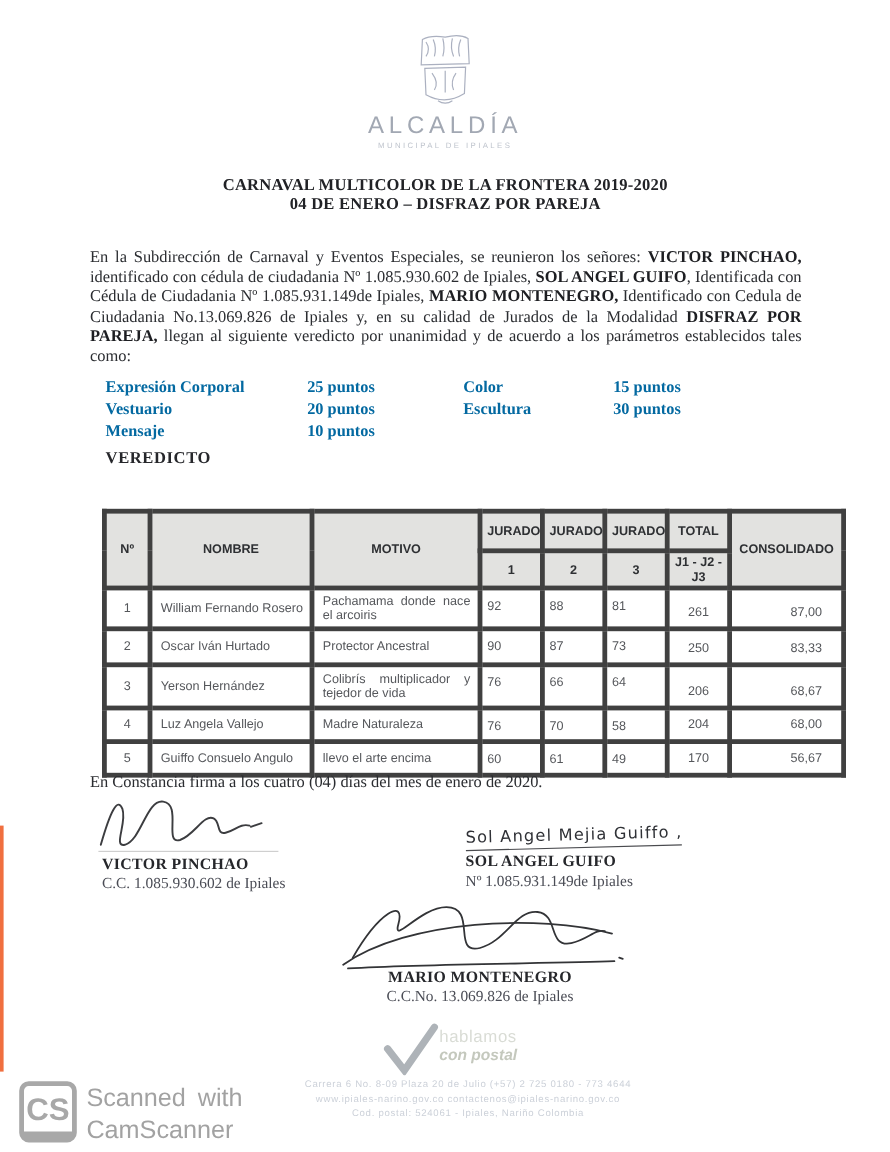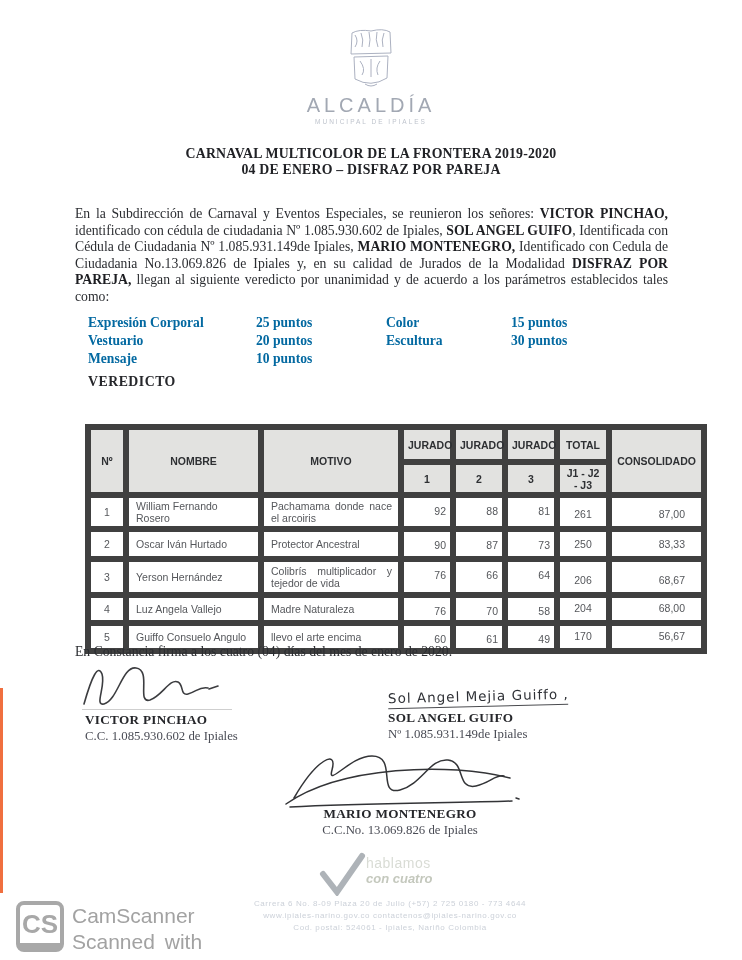--- a/index.html
+++ b/index.html
@@ -31,33 +31,33 @@
             grid-template-columns:168px 130px 125px auto;grid-auto-rows:18px;
             font-weight:bold;font-size:13.6px;color:#0369a1;}
 
   .veredicto{position:absolute;left:88px;top:374px;font-weight:bold;font-size:13.8px;
              letter-spacing:.5px;color:#26272b;}
 
   
   table.results{position:absolute;left:85px;top:424px;width:616px;border-collapse:collapse;
                 font-family:"Liberation Sans",sans-serif;font-size:10.5px;color:#55575b;
                 table-layout:fixed;}
-  .results th,.results td{border:6px solid #404040;padding:1px 4px;font-weight:normal;}
+  .results th,.results td{border:4px solid #404040;padding:1px 4px;font-weight:normal;}
   .results thead th{background:#e2e2e0;font-weight:bold;color:#2e3033;text-align:center;}
   .results thead tr:nth-child(1) th{height:27px;}
   .results thead tr:nth-child(2) th{height:25px;}
   .results tbody tr:nth-child(1){height:34px;}
   .results tbody tr:nth-child(2){height:30px;}
   .results tbody tr:nth-child(3){height:36px;}
   .results tbody tr:nth-child(4){height:28px;}
   .results tbody tr:nth-child(5){height:28px;}
   .results td.c-num{text-align:center;}
   .results td.c-nombre{padding-left:7px;}
   .results td.c-motivo{padding-left:7px;text-align:justify;padding-right:6px;}
-  .results td.c-score{text-align:right;vertical-align:top;padding-top:7px;margin-left:16px;}
+  .results td.c-score{text-align:left;vertical-align:top;padding-top:7px;margin-left:16px;}
   .results td.c-total{text-align:center;vertical-align:bottom;padding-bottom:6px;}
   .results td.c-cons{text-align:right;padding-right:16px;vertical-align:bottom;padding-bottom:6px;}
 
   .closing{position:absolute;left:75px;top:644px;font-size:13.7px;color:#2b2d31;}
 
   
   .sig-victor-svg{position:absolute;left:78px;top:660px;}
   .sig-victor-line{position:absolute;left:82px;top:709px;width:150px;border-top:1px solid #cfcfcf;}
   .sig-name{font-weight:bold;font-size:13.2px;color:#26272b;letter-spacing:.3px;}
   .sig-id{font-size:12.8px;color:#4a4c55;}
@@ -252,25 +252,25 @@
   <div class="mario-name sig-name">MARIO MONTENEGRO</div>
   <div class="mario-id sig-id">C.C.No. 13.069.826 de Ipiales</div>
 
   <div class="check-icon">
     <svg width="48" height="44" viewBox="0 0 48 44">
       <path d="M5,22 L19,40 L44,4" fill="none" stroke="#9aa0a6" stroke-width="6" stroke-linecap="round" opacity=".8"></path>
     </svg>
   </div>
   <div class="slogan">
     <div class="s1">hablamos</div>
-    <div class="s2">con cuatro</div>
+    <div class="s2">con postal</div>
   </div>
   <div class="addr addr1">Carrera 6 No. 8-09 Plaza 20 de Julio   (+57) 2 725 0180 - 773 4644</div>
   <div class="addr addr2">www.ipiales-narino.gov.co    contactenos@ipiales-narino.gov.co</div>
   <div class="addr addr3">Cod. postal: 524061 - Ipiales, Nariño Colombia</div>
 
   <div class="cs-badge">CS</div>
   <div class="cs-text">
+    <div>Scanned with</div>
     <div>CamScanner</div>
-    <div>Scanned with</div>
   </div>
 
 </div>
 
 </body></html>

